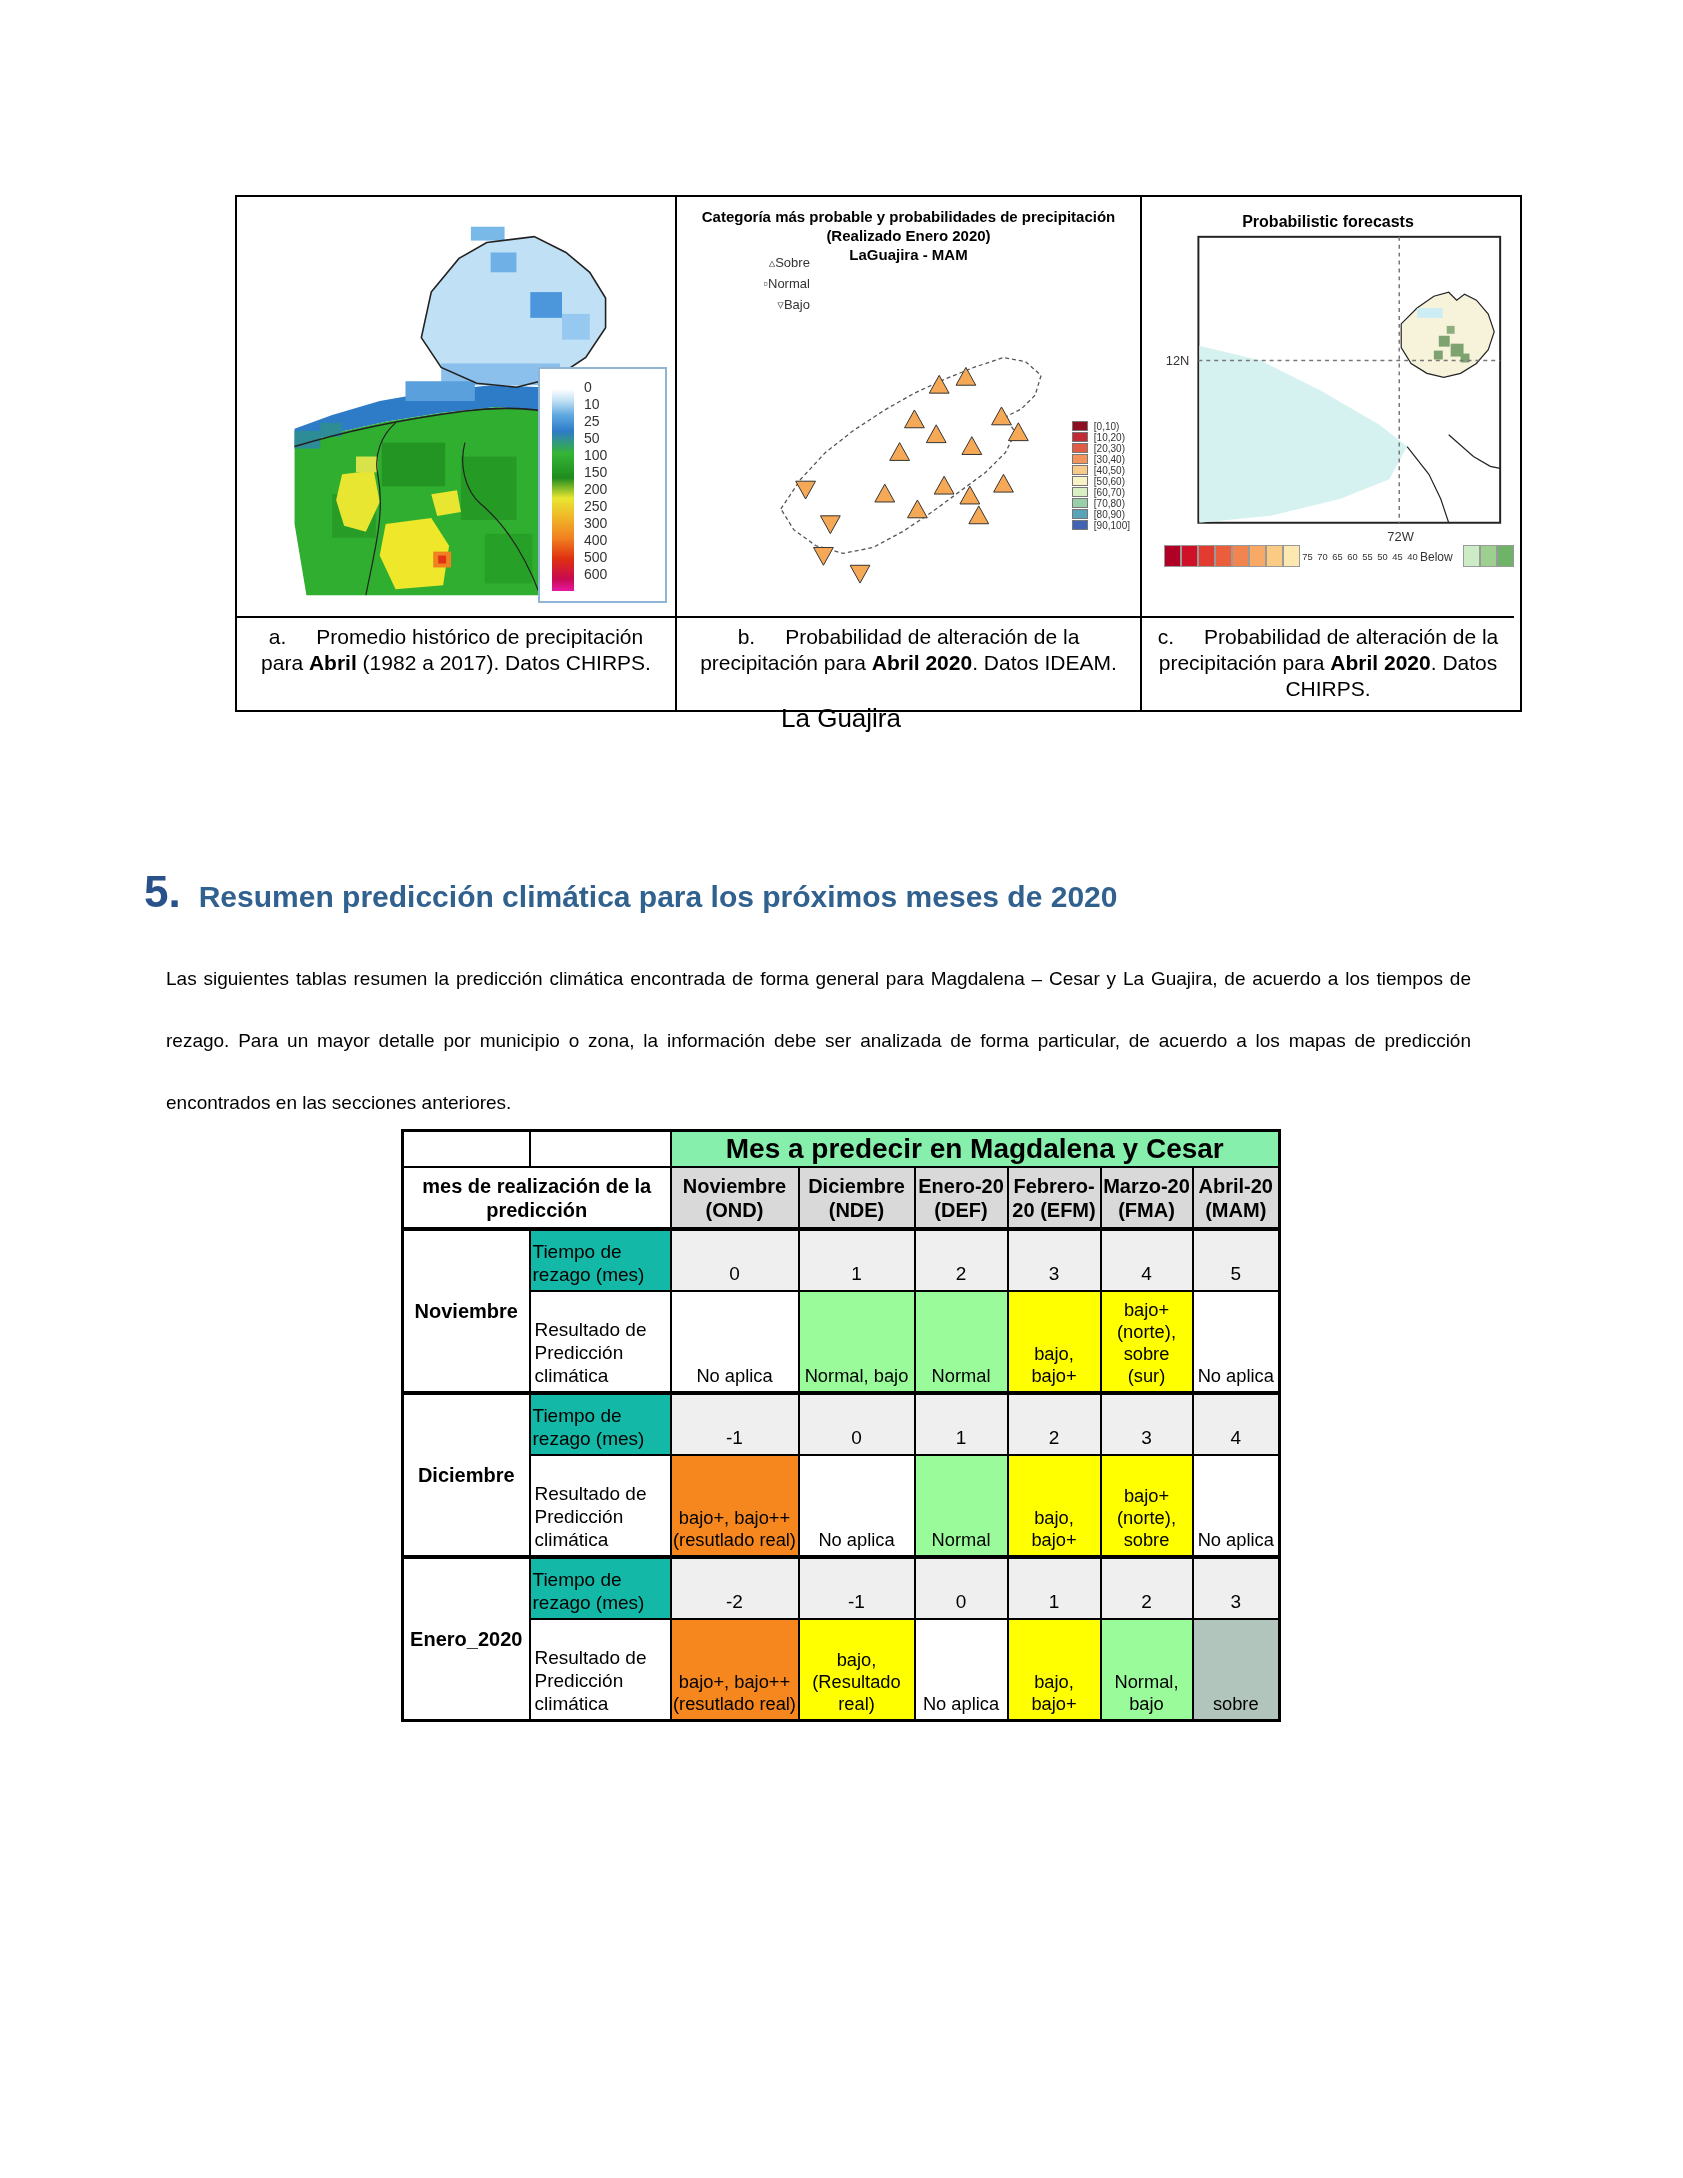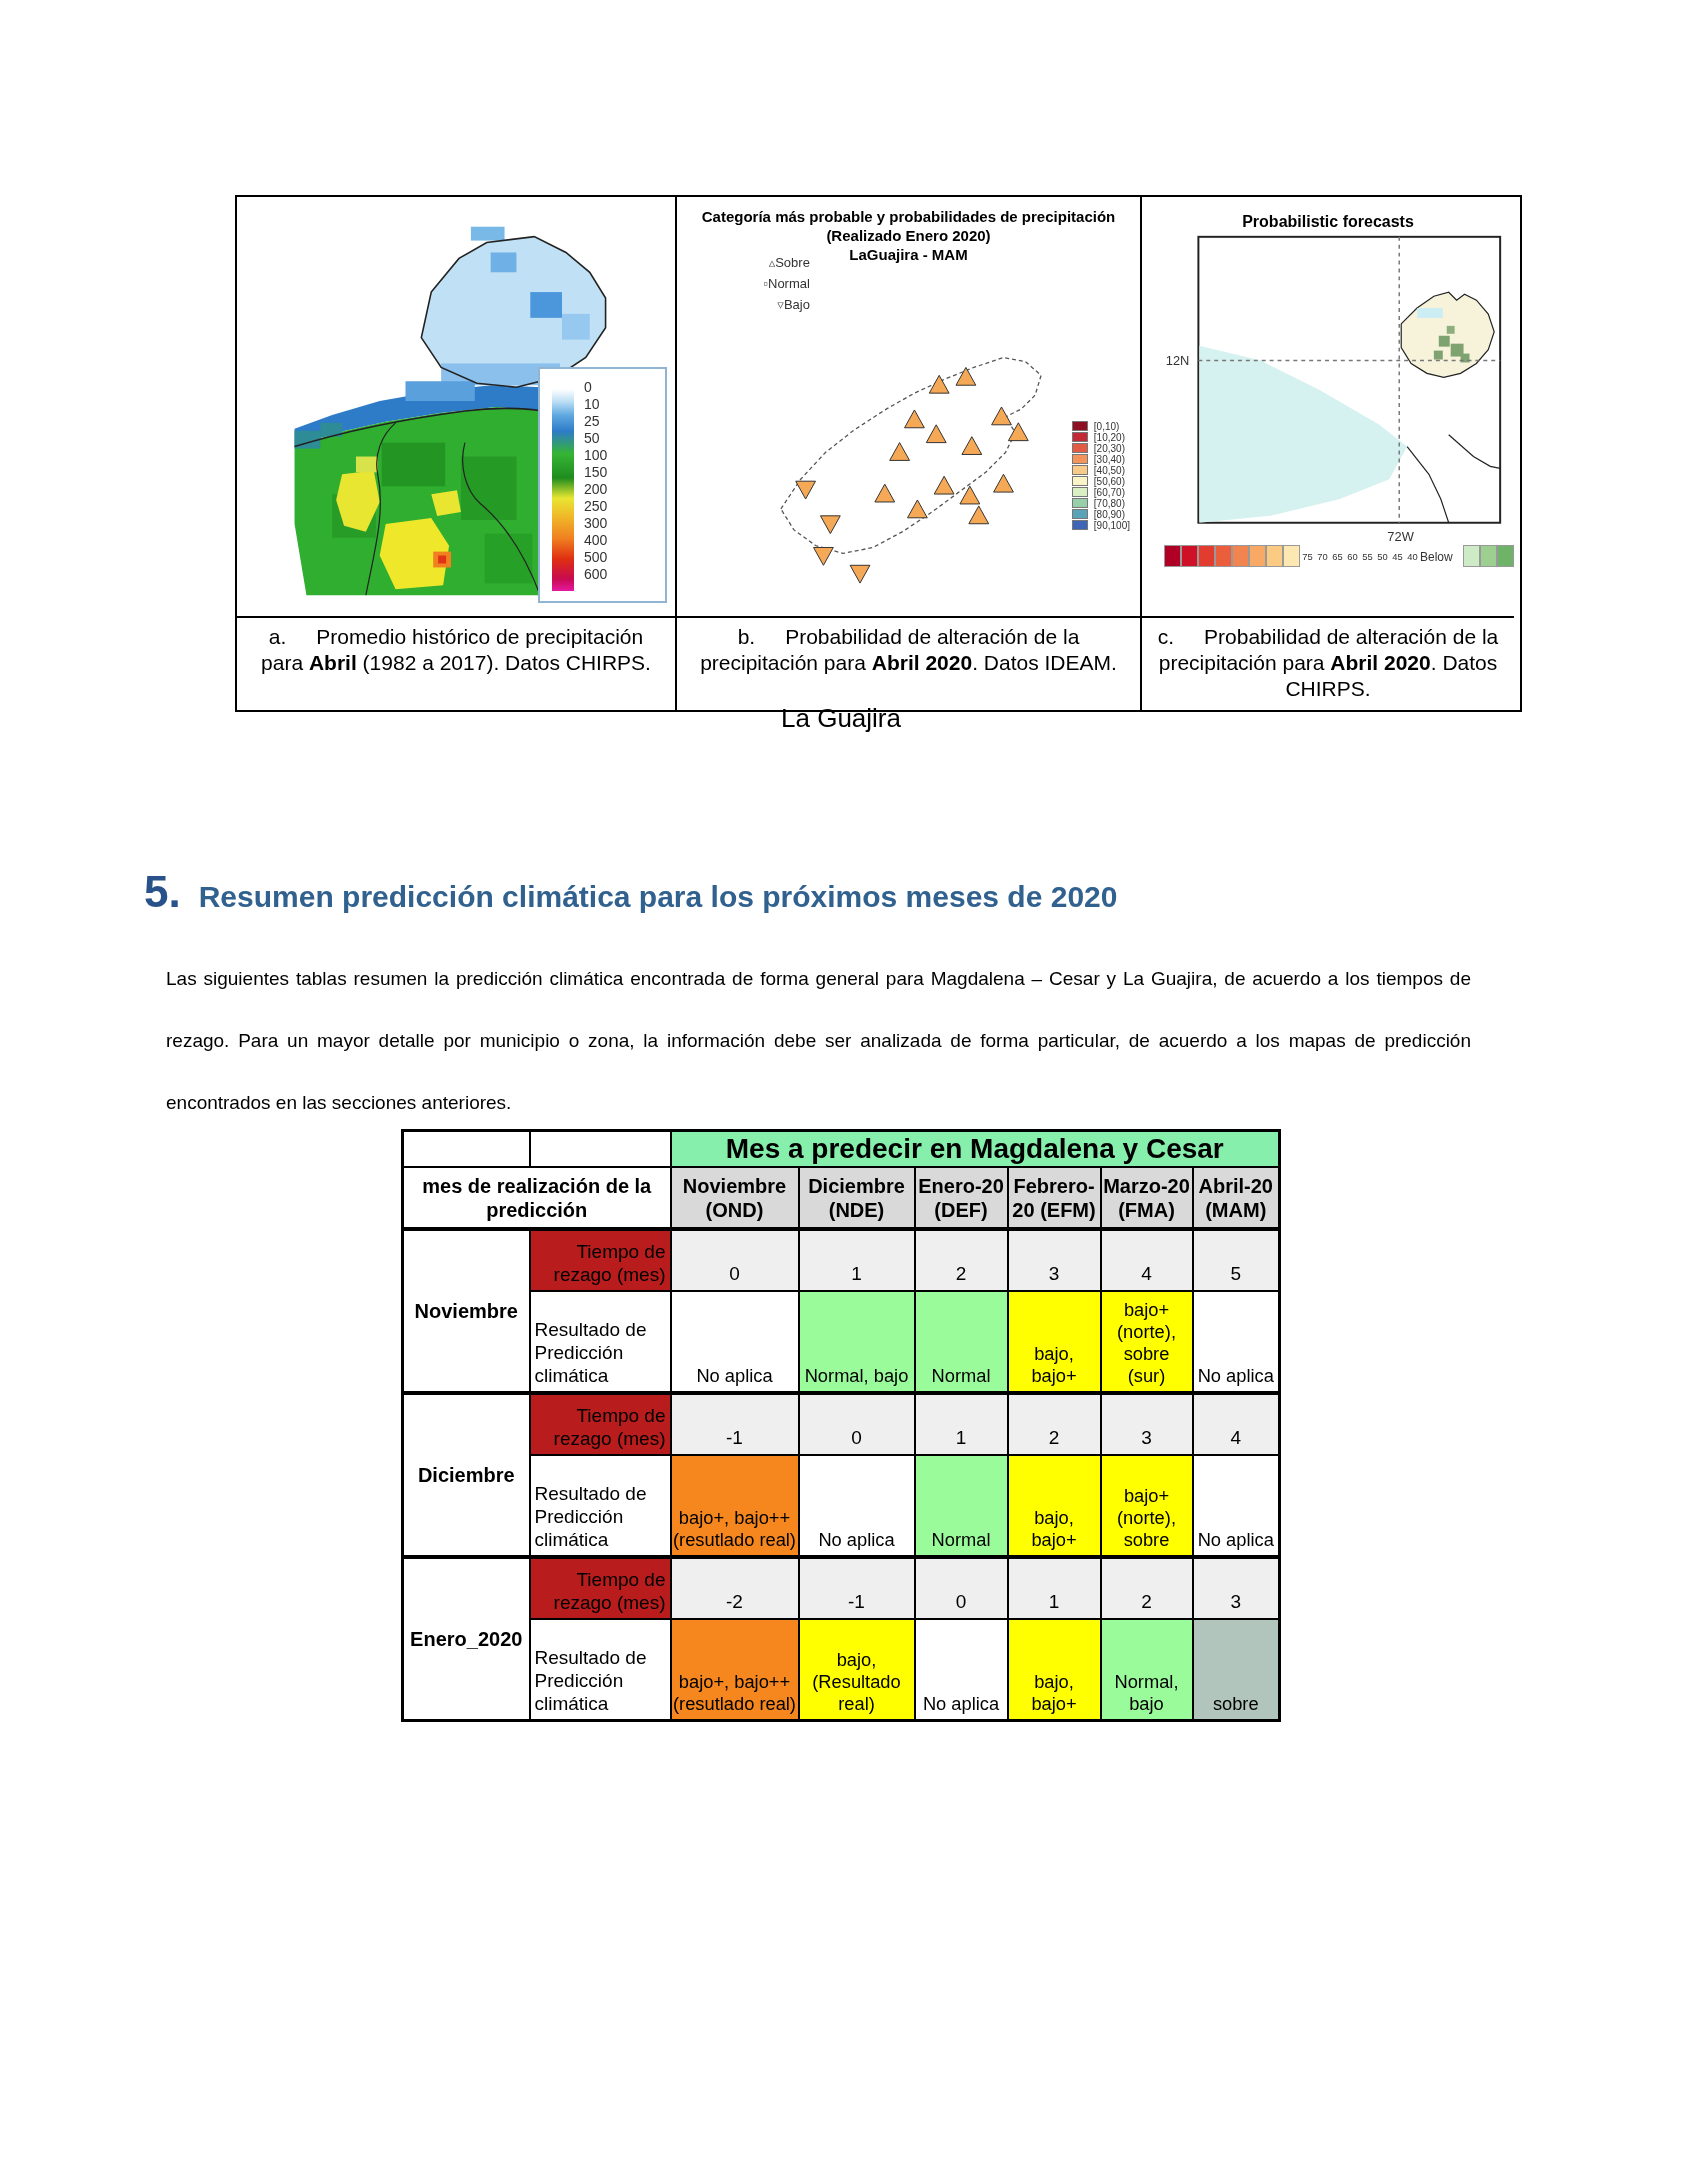--- a/index.html
+++ b/index.html
@@ -61,21 +61,21 @@
   
   .pred-table{position:absolute;left:401px;top:1129px;border-collapse:collapse;table-layout:fixed;}
   .pred-table td{border:2px solid #000;overflow:hidden;}
   .pred-table .corner{background:#fff;}
   .pred-table .r1 td{height:28px;}
   .span-head{background:#86efac;font-weight:bold;font-size:28px;text-align:center;}
   .pred-table .r2 td{height:57px;border-bottom:4px solid #000;}
   .row-head{background:#fff;font-weight:bold;font-size:20px;text-align:center;line-height:24px;}
   .col-head{background:#D9D9D9;font-weight:bold;font-size:20px;text-align:center;line-height:24px;}
   .month-cell{background:#fff;font-weight:bold;font-size:20px;text-align:center;vertical-align:middle;}
-  .rezago-label{background:#b91c1c;font-size:19px;text-align:right;vertical-align:bottom;
+  .rezago-label{background:#14b8a6;font-size:19px;vertical-align:bottom;
                 padding:2px 4px 4px 2px;line-height:23px;}
   .rezago-val{background:#EFEFEF;font-size:19px;text-align:center;vertical-align:bottom;padding-bottom:5px;}
   .rezago-row td{height:53px;}
   .result-label{background:#fff;font-size:19px;text-align:left;vertical-align:bottom;
                 padding:2px 2px 4px 4px;line-height:23px;}
   .result-val{font-size:18.3px;text-align:center;vertical-align:bottom;padding:0 1px 4px;line-height:22px;}
   .result-row td{height:93px;}
   .group-start td{border-top:4px solid #000;}
 
   

